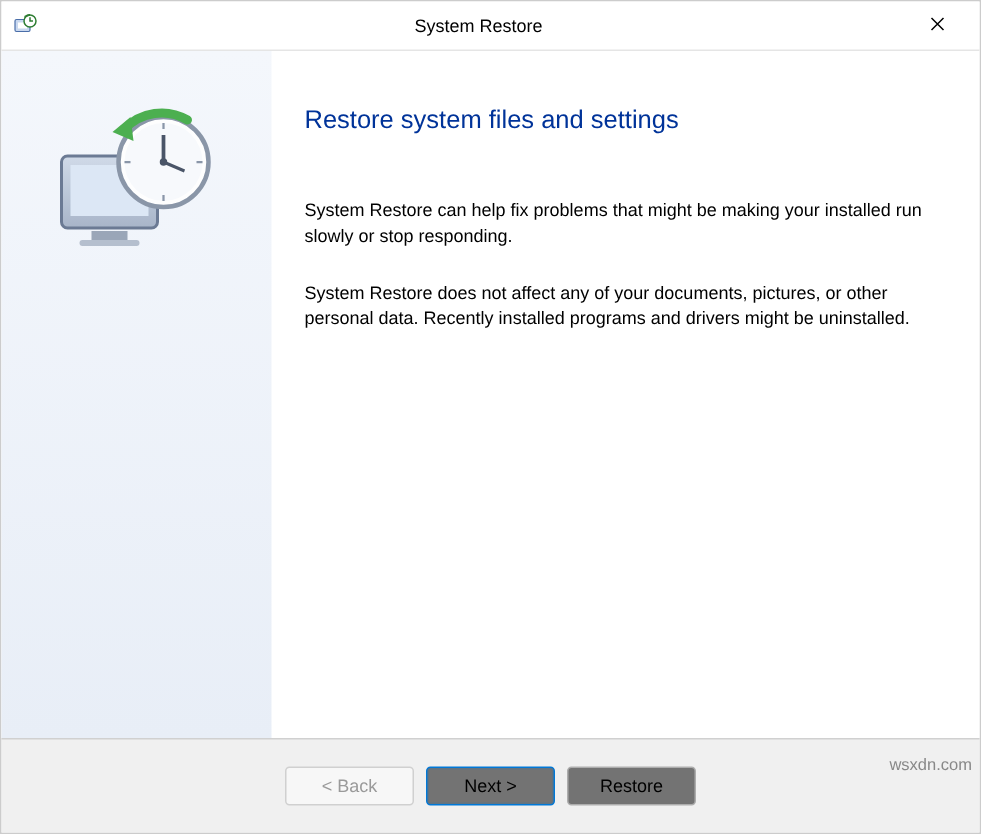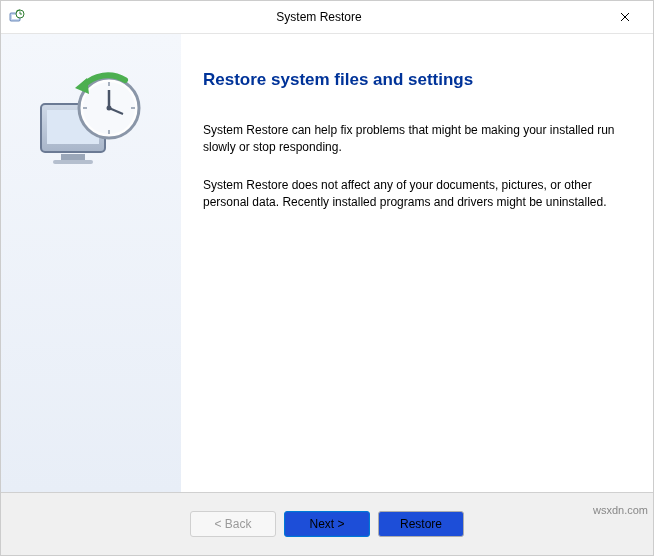--- a/index.html
+++ b/index.html
@@ -66,22 +66,22 @@
       height: 120px;
     }
     .main {
       flex: 1;
       padding: 36px 30px 20px 22px;
       color: #000;
     }
     .heading {
       font-size: 17px;
       color: #003399;
-      font-weight: 700;
-      margin-bottom: 32px;
+      font-weight: 400;
+      margin-bottom: 42px;
     }
     .para {
       font-size: 12px;
       line-height: 1.45;
       margin-bottom: 20px;
       color: #000;
     }
     .footer {
       height: 63px;
       border-top: 1px solid #d0d0d0;
@@ -90,21 +90,21 @@
       align-items: center;
       justify-content: center;
       padding: 0 14px;
       gap: 8px;
     }
     .btn {
       min-width: 86px;
       height: 26px;
       font-size: 12px;
       border: 1px solid #adadad;
-      background: #1d4ed8;
+      background: #737373;
       border-radius: 3px;
       cursor: pointer;
       padding: 0 10px;
     }
     .btn:disabled {
       color: #9a9a9a;
       cursor: default;
       background: #f7f7f7;
       border-color: #d0d0d0;
     }

